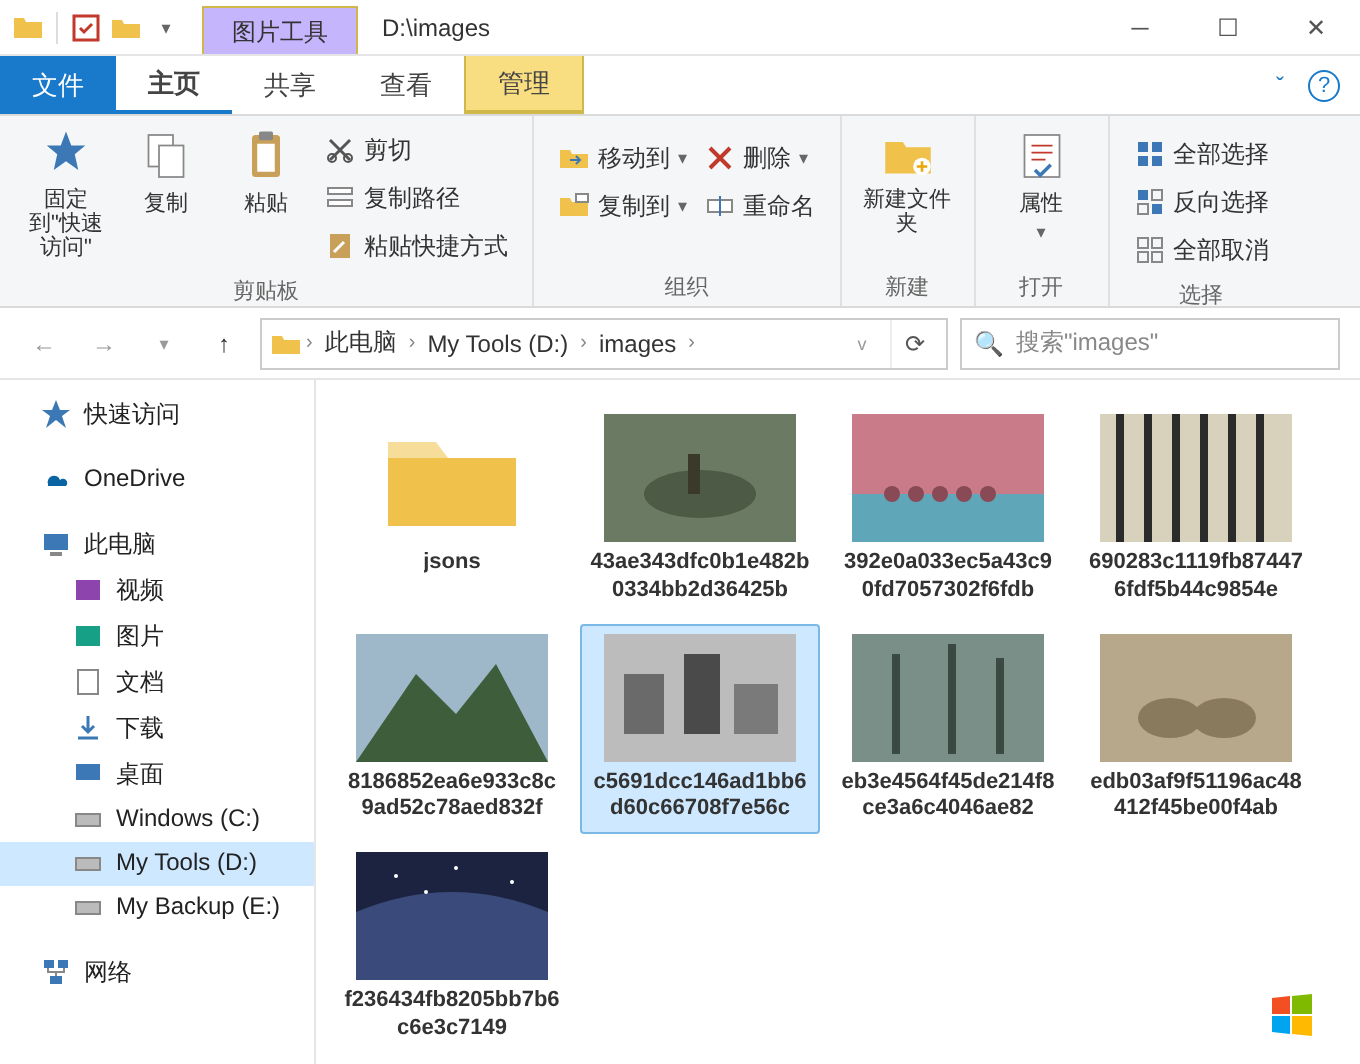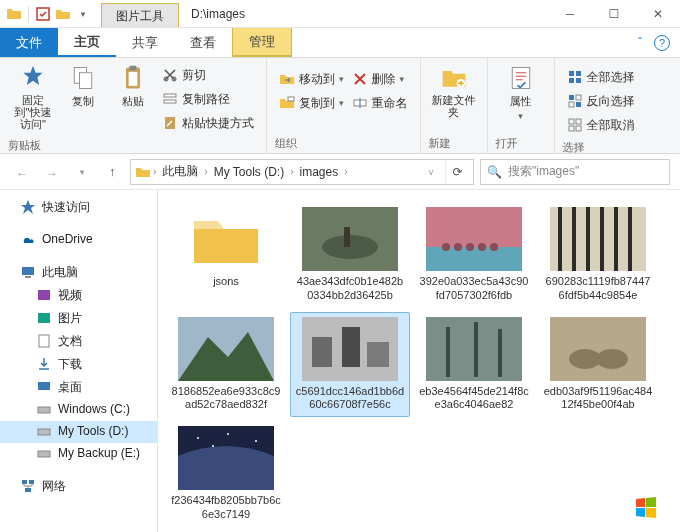--- a/index.html
+++ b/index.html
@@ -4,39 +4,39 @@
 <style>
   * { box-sizing: border-box; margin: 0; padding: 0; font-family: "Microsoft YaHei", "Segoe UI", sans-serif; }
   body { width: 680px; height: 532px; overflow: hidden; background: #fff; position: relative; font-size: 12px; color: #333; }
   
   
   .titlebar { height: 28px; display: flex; align-items: stretch; background: #fff; border-bottom: 1px solid #e5e5e5; }
   .qat { display: flex; align-items: center; gap: 4px; padding: 0 6px; }
   .qat-icon { width: 16px; height: 16px; display:inline-flex; align-items:center; justify-content:center; }
   .qat-sep { width:1px; height:16px; background:#ddd; margin:0 2px;}
   .title-tabs { display:flex; }
-  .title-tab { padding: 4px 14px 2px; font-size:12px; background:#e5e5e5; border:1px solid #d0b84a; border-bottom:none; align-self:flex-end; margin-left:4px;}
+  .title-tab { padding: 4px 14px 2px; font-size:12px; background:#c4b5fd; border:1px solid #d0b84a; border-bottom:none; align-self:flex-end; margin-left:4px;}
   .title-text { flex:1; display:flex; align-items:center; padding-left:12px; font-size:12px;}
   .win-controls { display:flex; }
   .win-btn { width:44px; display:flex; align-items:center; justify-content:center; color:#555;}
   
   
   .ribbon-tabs { height:30px; display:flex; align-items:stretch; background:#fff; border-bottom:1px solid #dadada;}
   .file-tab { background:#1979ca; color:#fff; padding:6px 16px; font-size:13px; display:flex; align-items:center;}
   .rtab { padding:6px 16px; font-size:13px; display:flex; align-items:center; color:#444; position:relative;}
   .rtab.active { border-bottom:2px solid #1979ca;font-weight:bold;}
   .rtab.context { background:#f8de81; border:1px solid #d0b84a; border-top:none; border-bottom:2px solid #d0b84a;}
   .ribbon-right { margin-left:auto; display:flex; align-items:center; gap:12px; padding-right:10px; color:#1979ca;}
   .help-circle{ width:16px;height:16px;border:1px solid #1979ca;border-radius:50%;display:flex;align-items:center;justify-content:center;font-size:11px;}
   
   
   .ribbon { height:96px; background:#f5f6f7; border-bottom:1px solid #dadada; display:flex;}
   .group { border-right:1px solid #e0e0e0; padding:4px 8px 2px; display:flex; flex-direction:column;}
   .group-body{ flex:1; display:flex; align-items:flex-start;}
-  .group-label{ font-size:11px; color:#666; padding-top:2px;}
+  .group-label{ text-align:center; font-size:11px; color:#666; padding-top:2px;}
   .big-btn{ display:flex; flex-direction:column; align-items:center; justify-content:center; width:50px; padding:2px; gap:2px; font-size:11px; text-align:center; color:#333;}
   .big-btn svg{ width:28px;height:28px;}
   .small-btn-col{ display:flex;flex-direction:column; gap:2px; padding:2px 4px; font-size:12px; color:#333;}
   .small-btn{ display:flex;align-items:center;gap:4px; height:22px;}
   .small-btn svg{width:16px;height:16px;}
   .dd-arrow::after{content:" ▾"; font-size:9px; color:#666;}
   
   
   .navbar{ height:36px; display:flex; align-items:center; gap:6px; padding:4px 10px; border-bottom:1px solid #e5e5e5; background:#fff;}
   .nav-arrow{ width:24px;height:24px; display:flex;align-items:center;justify-content:center;color:#999;border-radius:2px;}
@@ -56,21 +56,21 @@
   .side-item.sel{ background:#cde8ff;}
   .side-sep{ height:10px;}
   
   .content{ flex:1; overflow:auto; padding:12px 8px; background:#fff;}
   .grid{ display:flex; flex-wrap:wrap; gap:4px 4px;}
   .thumb-item{ width:120px; display:flex; flex-direction:column; align-items:center; padding:4px; border:1px solid transparent; border-radius:2px;}
   .thumb-item.sel{ background:#cde8ff; border-color:#7ab8e8;}
   .thumb-box{ width:96px; height:64px; display:flex;align-items:center;justify-content:center;}
   .thumb-box svg{ width:96px; height:64px;}
   .folder-box svg{ width:72px;height:60px;}
-  .thumb-label{ font-size:11px; text-align:center; word-break:break-all; line-height:1.25; margin-top:4px; max-height:42px; overflow:hidden;}
+  .thumb-label{ font-size:11px; text-align:center; word-break:break-all; line-height:1.25; margin-top:4px; max-height:42px; overflow:hidden;font-weight:bold;}
   
   
   .watermark{ position:absolute; right:16px; bottom:10px; display:flex; align-items:center; gap:6px; font-size:13px; background:rgba(255,255,255,0.8); padding:2px 6px; border-radius:3px;}
   .watermark .win7{color:#e67e22;font-weight:bold;}
   .watermark .cn{color:#0a64a4;}
   .watermark .url{font-size:11px;color:#666;}
   .winlogo{ width:24px;height:24px;}
 </style>
 </head>
 <body>

